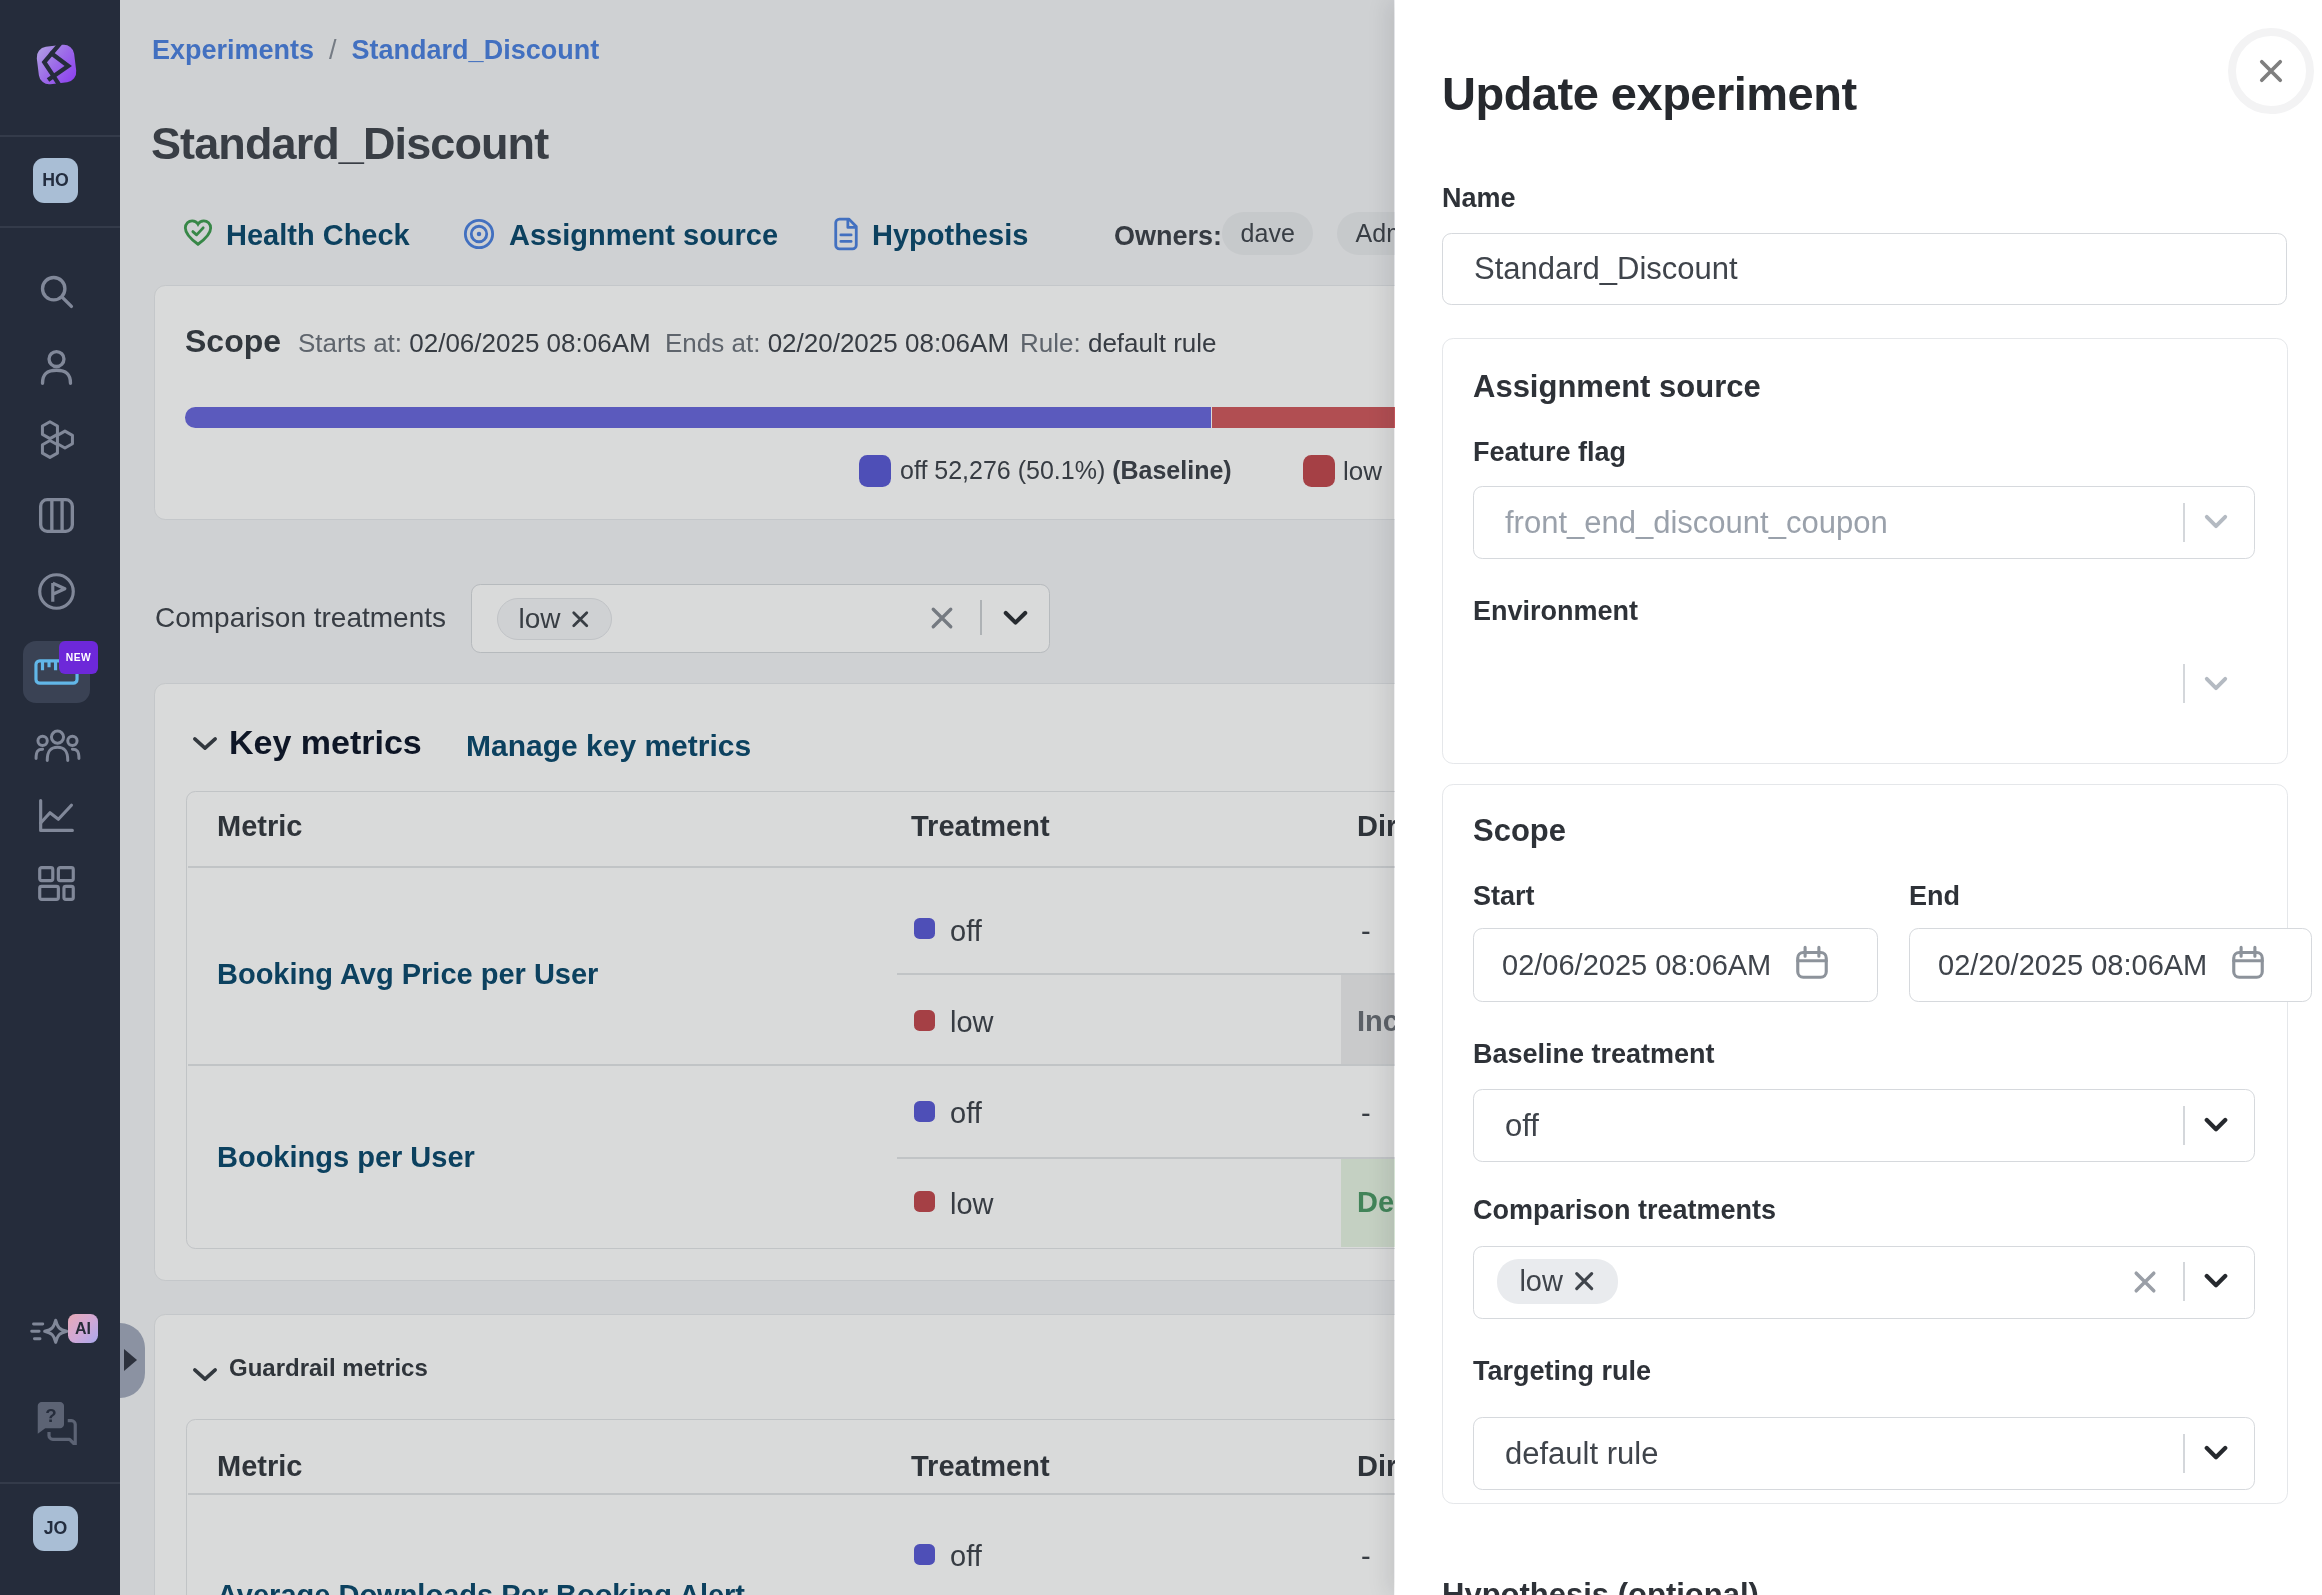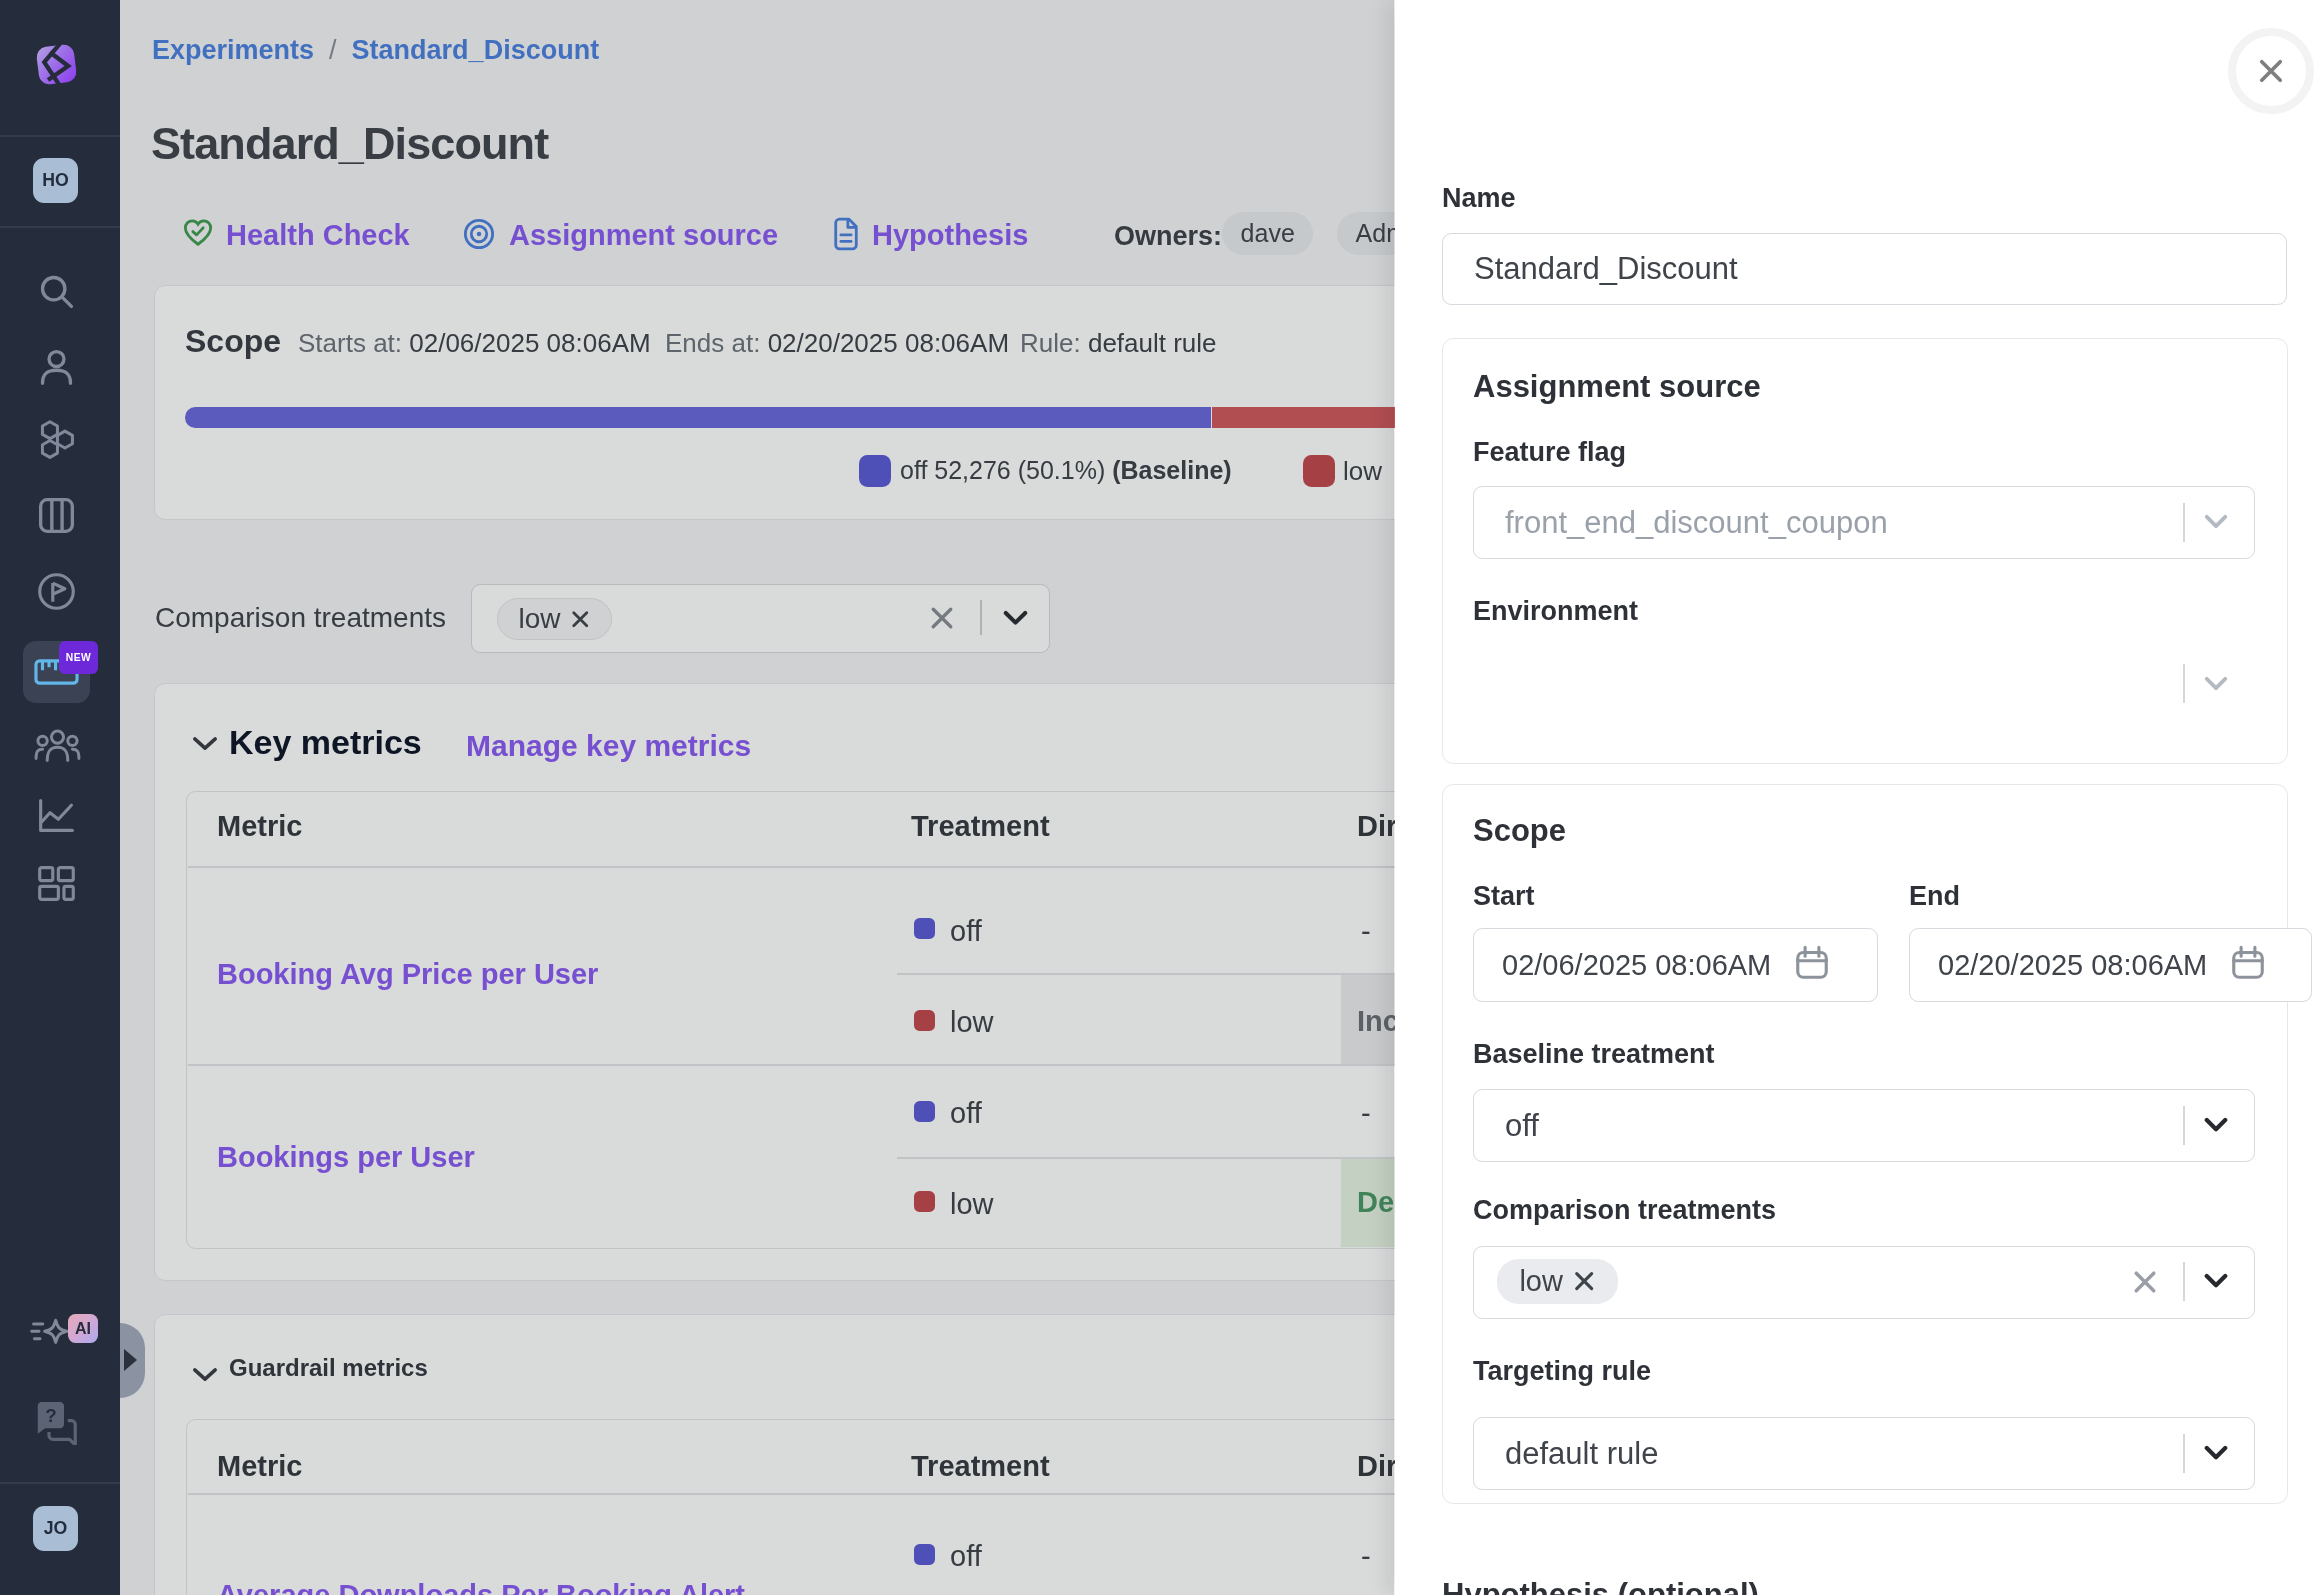--- a/index.html
+++ b/index.html
@@ -1,17 +1,17 @@
 <!DOCTYPE html>
 <html style="font-size:15px"><head><meta charset="utf-8"><style>
 *{box-sizing:border-box;margin:0;padding:0}
 html,body{width:2322px;height:1595px;overflow:hidden;background:#f4f5f7;font-family:"Liberation Sans",sans-serif}
 .ab{position:absolute}
 .b{font-weight:700}
-.blue{color:#8b5cf6}
+.blue{color:#0c4a6e}
 .card{background:#fff;border:1.9px solid #e7e9ec;border-radius:11.2px}
 .inp{background:#fff;border:1.9px solid #d6d9dd;border-radius:9.3px;display:flex;align-items:center}
 .chip{background:#e9ebee;border-radius:21.4px;display:flex;align-items:center;justify-content:center}
 .lbl{font-size:27px;font-weight:700;color:#2e3238}
 </style></head><body>
 
 <div class="ab" style="left:120px;top:0;width:1274px;height:1595px;z-index:1">
 <div class="ab" style="left:32px;top:35px;font-size:27px;font-weight:700;color:#4d82e0">Experiments <span style="color:#898f99;font-weight:400">&nbsp;/&nbsp;</span> Standard_Discount</div>
 <div class="ab" style="left:31px;top:118px;font-size:45px;font-weight:700;color:#42474f;letter-spacing:-0.9px">Standard_Discount</div>
 
@@ -191,20 +191,21 @@
 <div class="ab" style="left:0;top:1482px;width:120px;height:1.9px;background:#343b4a"></div>
 <div class="ab" style="left:33px;top:1506px;width:45px;height:45px;border-radius:11.2px;background:#a9bed5;color:#232d3f;font-size:17.7px;font-weight:700;display:flex;align-items:center;justify-content:center">JO</div>
 </div>
 
 <div class="ab" id="drawer" style="left:1395px;top:0;width:928px;height:1595px;background:#fff;z-index:10;box-shadow:-7.5px 0 20.5px rgba(20,22,28,.10)">
 <div class="ab" style="left:833px;top:28px;width:86px;height:86px;border-radius:50%;border:8.4px solid #f3f3f4;display:flex;align-items:center;justify-content:center">
       <svg width="24" height="24" viewBox="0 0 26 26">
         <path d="M3 3 L23 23 M23 3 L3 23" stroke="#7f7f7f" stroke-width="4" stroke-linecap="round"></path>
       </svg>
     </div>
+<div class="ab" style="left:47px;top:66px;font-size:47px;font-weight:700;color:#26292e;letter-spacing:-0.5px">Update experiment</div>
 <div class="ab lbl" style="left:47px;top:183px">Name</div>
 <div class="ab inp" style="left:47px;top:233px;width:845px;height:72px;padding-left:31px;font-size:31px;color:#3f444b">Standard_Discount</div>
 
 <div class="ab" style="left:47px;top:338px;width:846px;height:426px;border:1.9px solid #e5e7ea;border-radius:11.2px">
   <div class="ab" style="left:30px;top:30px;font-size:31px;font-weight:700;color:#2e3238">Assignment source</div>
   <div class="ab lbl" style="left:30px;top:98px">Feature flag</div>
   <div class="ab inp" style="left:30px;top:147px;width:782px;height:73px;padding-left:31px;font-size:31px;color:#9aa1ab">front_end_discount_coupon</div>
   <div class="ab" style="left:740px;top:164px;width:1.9px;height:39px;background:#d4d7db"></div>
   <div class="ab" style="left:761px;top:175px"><svg width="24" height="16" viewBox="0 0 26 17" fill="none">
           <path d="M3 3 L13 13 L23 3" stroke="#b4bac2" stroke-width="4.2" stroke-linecap="round" stroke-linejoin="round"></path>

